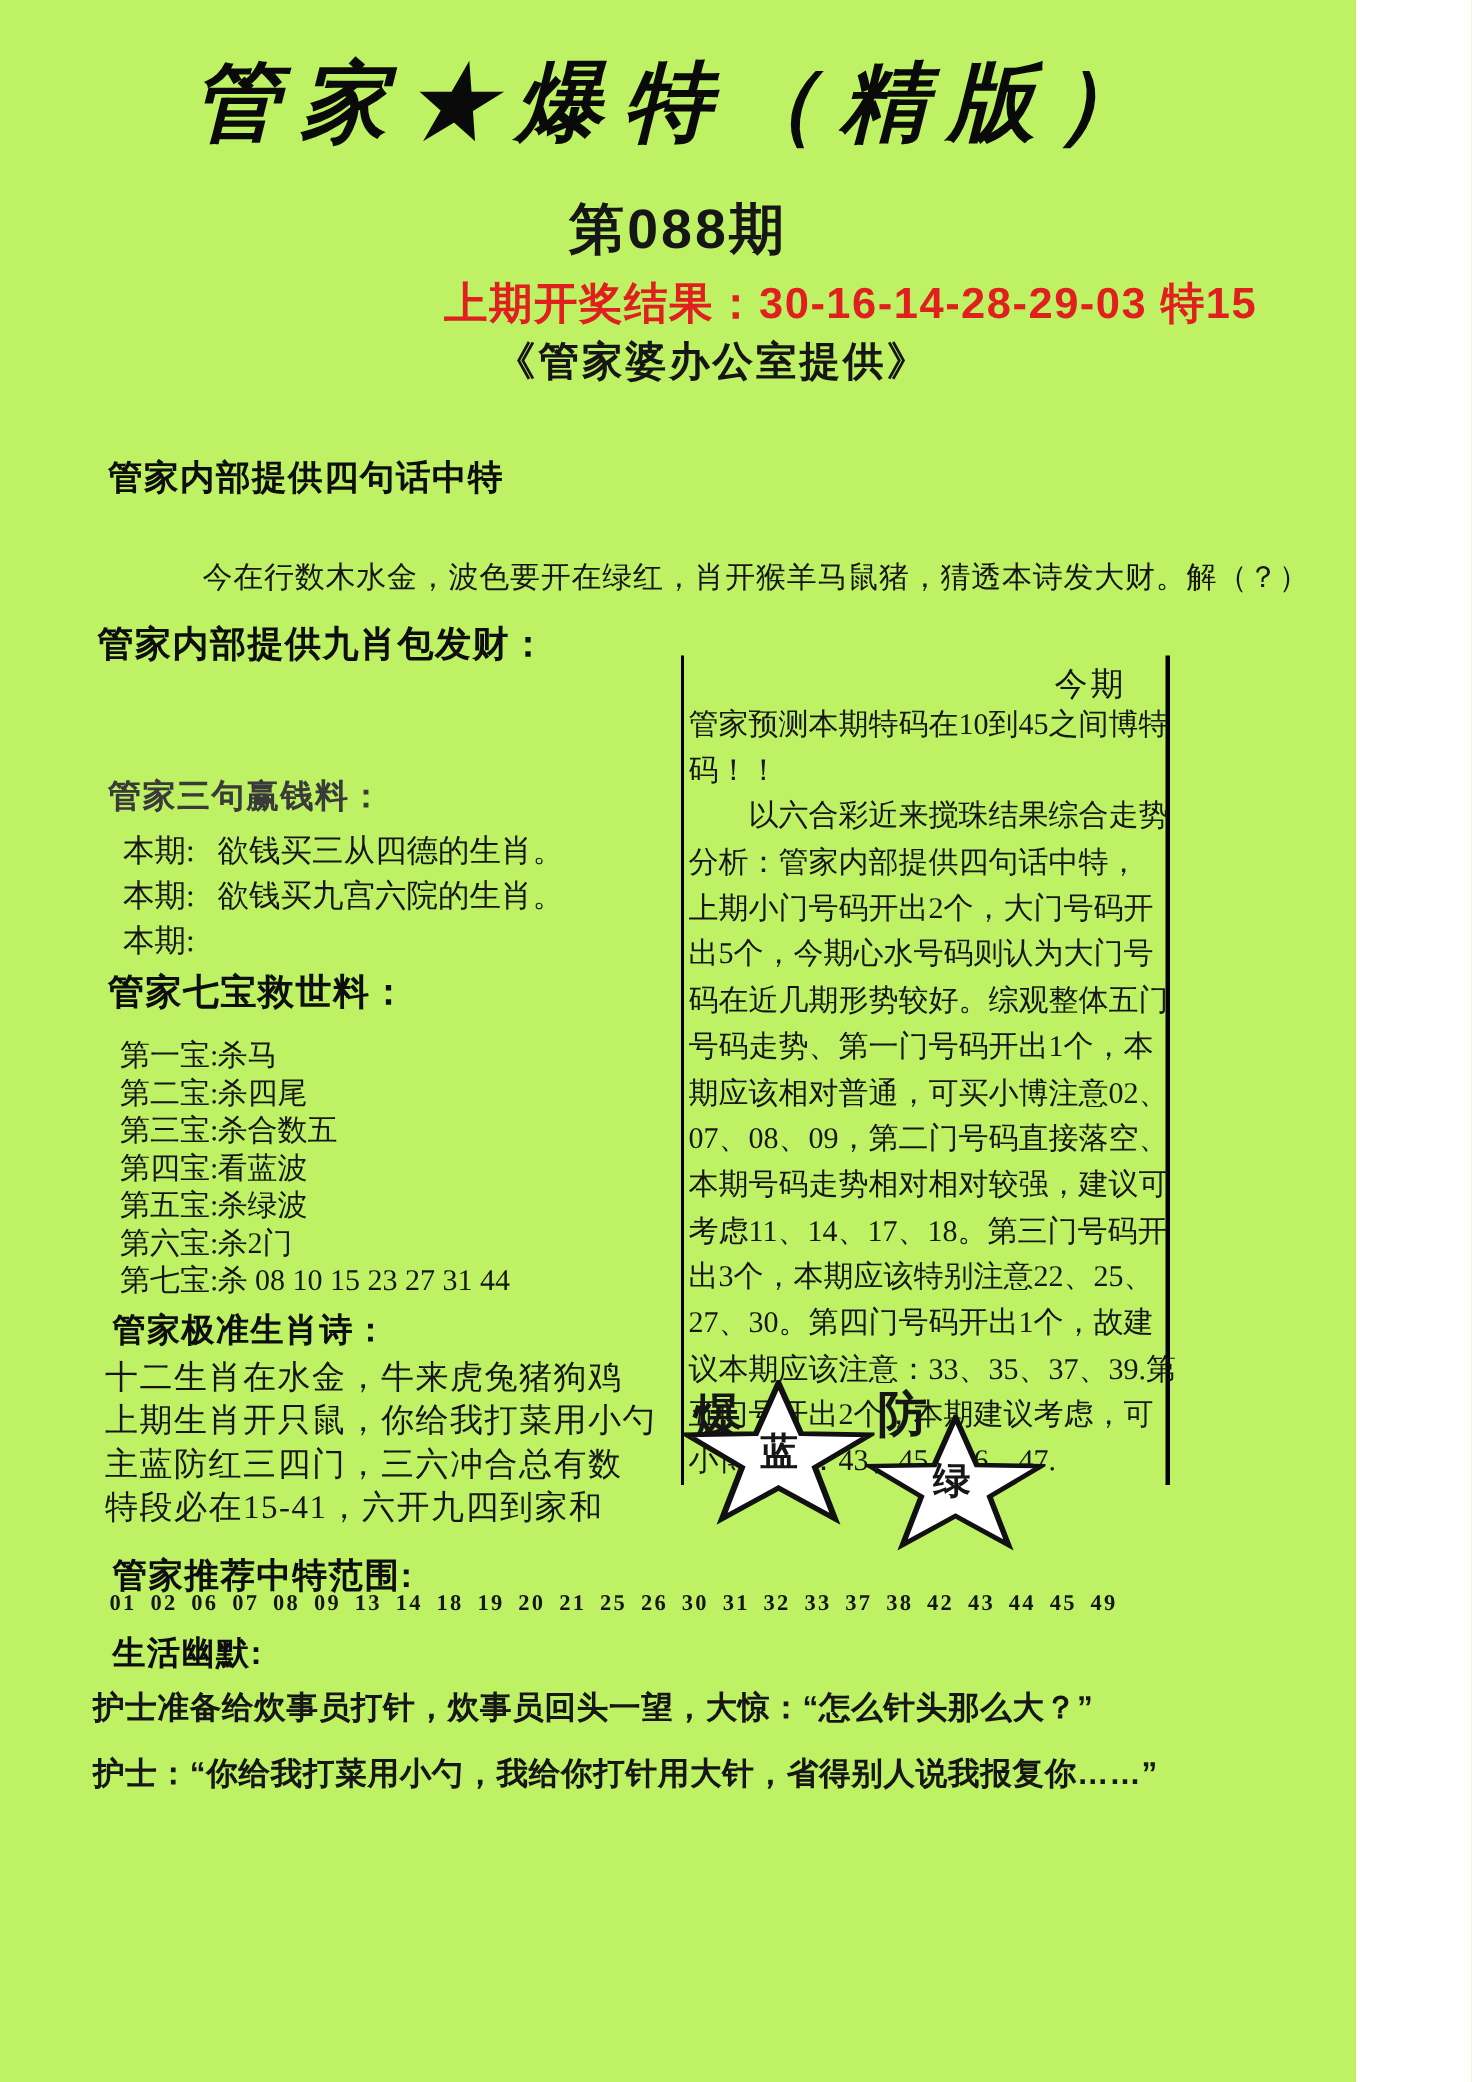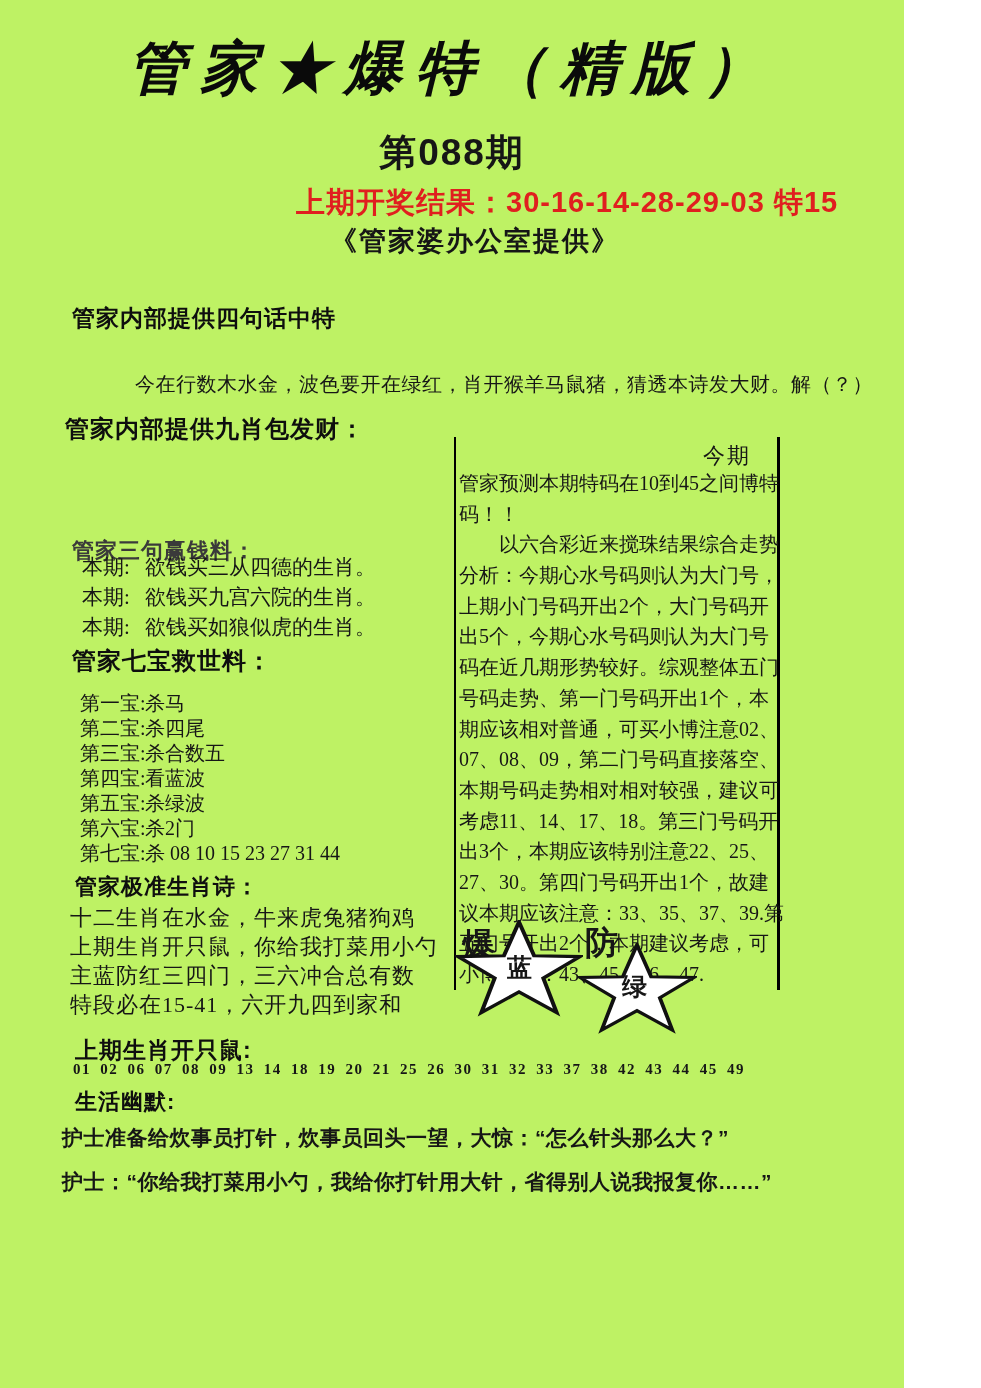--- a/index.html
+++ b/index.html
@@ -25,21 +25,21 @@
   .provider {
     top:223px; left:330px; font-size:27px; font-weight:600; letter-spacing:2px;
   }
 
   .h { font-weight:bold; letter-spacing:1px; color:#0e0e0e; }
   .h-four   { top:303px; left:72px;  font-size:23px; }
   .four-line{ top:371px; left:135px; font-size:20px; letter-spacing:0.5px; }
   .h-nine   { top:413px; left:65px;  font-size:24px; }
   .nine-line{ top:478px; left:145px; font-size:20px; letter-spacing:1px; }
 
-  .h-three  { top:516px; left:72px; font-size:22px; color:#3a3a3a;margin-top:20px; }
+  .h-three  { top:516px; left:72px; font-size:22px; color:#3a3a3a; }
   .row { position:absolute; font-size:21px; }
   .row .lbl { position:absolute; left:0; }
   .row .txt { position:absolute; left:63px; }
   .three-rows { top:553px; left:82px; }
   .three-rows .row { height:30px; width:360px; }
 
   .h-seven  { top:645px; left:72px; font-size:24px; }
   .seven-rows { top:690px; left:80px; }
   .seven-rows .row { height:25px; width:360px; font-size:20px; }
   .seven-rows .row .txt { left:65px; }
@@ -88,21 +88,20 @@
     <div class="row" style="top:0;">
       <span class="lbl">本期:</span>
       <span class="txt">欲钱买三从四德的生肖。</span>
     </div>
     <div class="row" style="top:30px;">
       <span class="lbl">本期:</span>
       <span class="txt">欲钱买九宫六院的生肖。</span>
     </div>
     <div class="row" style="top:60px;">
       <span class="lbl">本期:</span>
-      <span class="txt">欲钱买如狼似虎的生肖。</span>
     </div>
   </div>
 
   <div class="abs h h-seven">管家七宝救世料：</div>
   <div class="abs seven-rows">
     <div class="row" style="top:0;">
       <span class="lbl">第一宝:</span>
       <span class="txt">杀马</span>
     </div>
     <div class="row" style="top:25px;">
@@ -137,21 +136,21 @@
   <div class="abs poem-line" style="top:961px;">主蓝防红三四门，三六冲合总有数</div>
   <div class="abs poem-line" style="top:990px;">特段必在15-41，六开九四到家和</div>
 
   <div class="vline" style="left:454px; top:437px; width:2px; height:553px;"></div>
   <div class="vline" style="left:777px; top:437px; width:3px; height:553px;"></div>
   <div class="abs analysis-corner">今期</div>
   <div class="analysis">
     <div class="aline">管家预测本期特码在10到45之间博特</div>
     <div class="aline">码！！</div>
     <div class="aline">　　以六合彩近来搅珠结果综合走势</div>
-    <div class="aline">分析：今期心水号码则认为大门号，</div>
+    <div class="aline">分析：管家内部提供四句话中特，</div>
     <div class="aline">上期小门号码开出2个，大门号码开</div>
     <div class="aline">出5个，今期心水号码则认为大门号</div>
     <div class="aline">码在近几期形势较好。综观整体五门</div>
     <div class="aline">号码走势、第一门号码开出1个，本</div>
     <div class="aline">期应该相对普通，可买小博注意02、</div>
     <div class="aline">07、08、09，第二门号码直接落空、</div>
     <div class="aline">本期号码走势相对相对较强，建议可</div>
     <div class="aline">考虑11、14、17、18。第三门号码开</div>
     <div class="aline">出3个，本期应该特别注意22、25、</div>
     <div class="aline">27、30。第四门号码开出1个，故建</div>
@@ -167,20 +166,20 @@
     </svg>
     <span class="inner-char" style="left:52px; top:36px;">蓝</span>
 
     <span class="char-label" style="left:130px; top:6px;">防</span>
     <svg style="left:122px; top:28px;" width="120" height="94" viewBox="0 0 100 100" preserveAspectRatio="none">
       <polygon points="50,2 61.8,35.8 97.6,36.6 69,58.2 79.4,92.5 50,72 20.6,92.5 31,58.2 2.4,36.6 38.2,35.8" fill="#ffffff" stroke="#111111" stroke-width="3.2"></polygon>
     </svg>
     <span class="inner-char" style="left:167px; top:55px;">绿</span>
   </div>
 
-  <div class="abs h h-recommend">上期生肖开只鼠:</div>
+  <div class="abs h h-recommend">管家推荐中特范围:</div>
   <div class="abs numbers">01 02 06 07 08 09 13 14 18 19 20 21 25 26 30 31 32 33 37 38 42 43 44 45 49</div>
 
   <div class="abs h h-humor">生活幽默:</div>
   <div class="abs joke" style="top:1124px;">护士准备给炊事员打针，炊事员回头一望，大惊：“怎么针头那么大？”</div>
   <div class="abs joke" style="top:1168px;">护士：“你给我打菜用小勺，我给你打针用大针，省得别人说我报复你……”</div>
 
 </div>
 
 </body></html>

